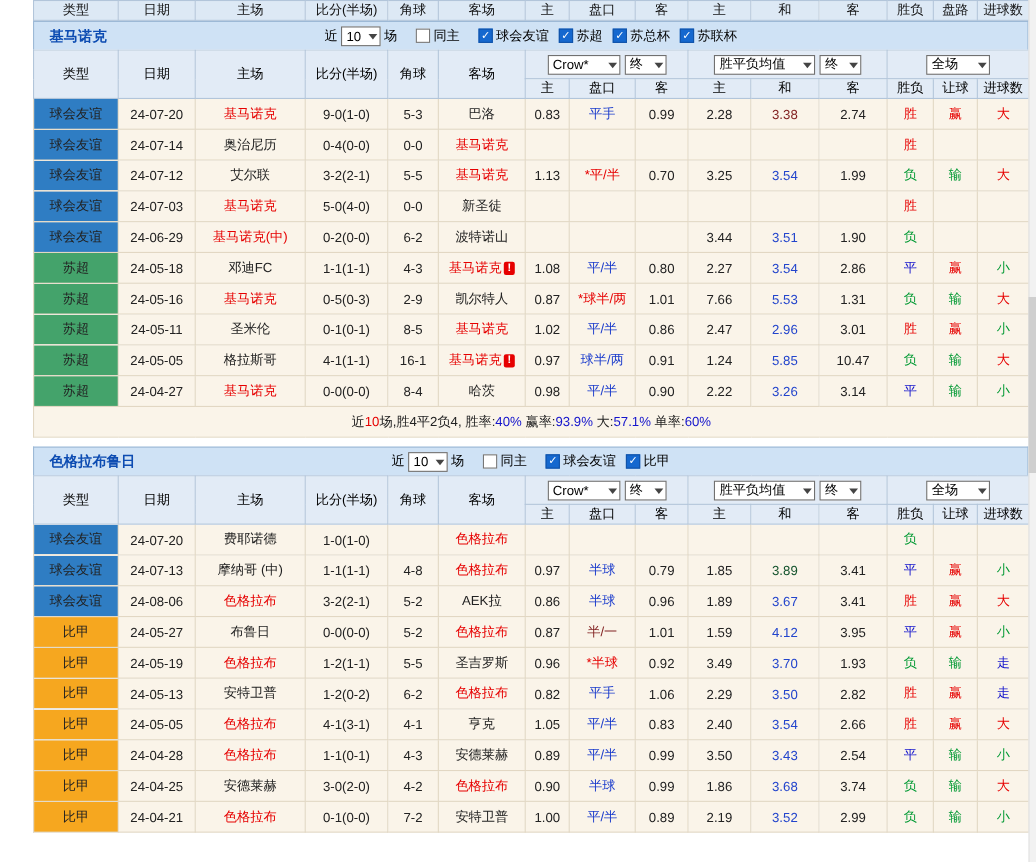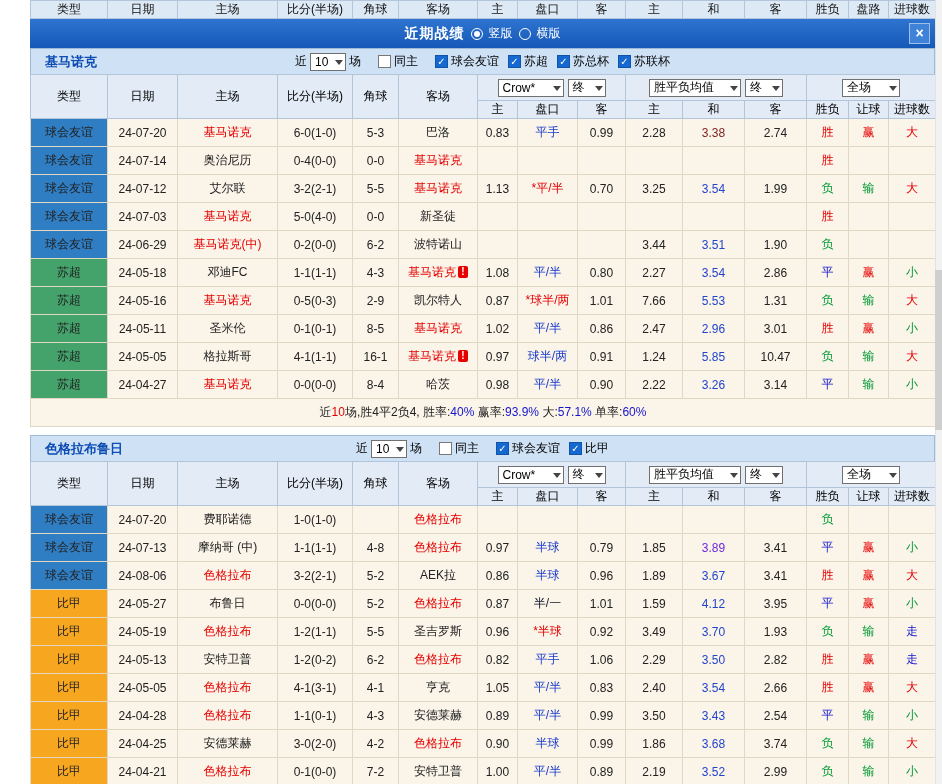--- a/index.html
+++ b/index.html
@@ -138,28 +138,20 @@
             <th class="strip-th">主</th>
             <th class="strip-th">和</th>
             <th class="strip-th">客</th>
             <th class="strip-th">胜负</th>
             <th class="strip-th">盘路</th>
             <th class="strip-th">进球数</th>
           </tr>
         </tbody>
     </table>
 
-    <div class="titlebar">
-      <span class="title-text">近期战绩</span>
-      <span class="radio checked"></span>
-      <span class="radio-label">竖版</span>
-      <span class="radio"></span>
-      <span class="radio-label">横版</span>
-      <span class="close-btn">×</span>
-    </div>
 
     <div id="sections-root">
         <div class="sec-header">
           <span class="team-name">基马诺克</span>
           <span class="filters">
             <span class="flabel">近</span>
             <span class="fselect" style="min-width: 36px;">
               <span class="fsel-label">10</span>
               <span class="fsel-arrow"></span>
             </span>
@@ -231,21 +223,21 @@
               <th class="hdr h2">胜负</th>
               <th class="hdr h2">让球</th>
               <th class="hdr h2">进球数</th>
             </tr>
           </thead>
           <tbody>
             <tr>
               <td class="type-cell" style="background: rgb(47, 125, 195);">球会友谊</td>
               <td>24-07-20</td>
               <td class="team-cell"><span style="color: rgb(230, 0, 0);">基马诺克</span></td>
-              <td class="score-cell">6-0(1-0)</td>
+              <td class="score-cell">9-0(1-0)</td>
               <td class="corner-cell">5-3</td>
               <td class="team-cell"><span>巴洛</span></td>
               <td class="num">0.83</td>
               <td style="color: rgb(26, 59, 204);">平手</td>
               <td class="num">0.99</td>
               <td class="num">2.28</td>
               <td class="num" style="color: #7f1d1d;">3.38</td>
               <td class="num">2.74</td>
               <td style="color: rgb(230, 0, 0);">胜</td>
               <td style="color: rgb(230, 0, 0);">赢</td>
@@ -506,21 +498,21 @@
               <td class="type-cell" style="background: rgb(47, 125, 195);">球会友谊</td>
               <td>24-07-13</td>
               <td class="team-cell"><span>摩纳哥 (中)</span></td>
               <td class="score-cell">1-1(1-1)</td>
               <td class="corner-cell">4-8</td>
               <td class="team-cell"><span style="color: rgb(230, 0, 0);">色格拉布</span></td>
               <td class="num">0.97</td>
               <td style="color: rgb(26, 59, 204);">半球</td>
               <td class="num">0.79</td>
               <td class="num">1.85</td>
-              <td class="num" style="color: #6d28d9;">3.89</td>
+              <td class="num" style="color: #14532d;">3.89</td>
               <td class="num">3.41</td>
               <td style="color: rgb(20, 20, 204);">平</td>
               <td style="color: rgb(230, 0, 0);">赢</td>
               <td style="color: rgb(0, 153, 51);">小</td>
             </tr>
             <tr>
               <td class="type-cell" style="background: rgb(47, 125, 195);">球会友谊</td>
               <td>24-08-06</td>
               <td class="team-cell"><span style="color: rgb(230, 0, 0);">色格拉布</span></td>
               <td class="score-cell">3-2(2-1)</td>
@@ -537,21 +529,21 @@
               <td style="color: rgb(230, 0, 0);">大</td>
             </tr>
             <tr>
               <td class="type-cell" style="background: rgb(246, 167, 31);">比甲</td>
               <td>24-05-27</td>
               <td class="team-cell"><span>布鲁日</span></td>
               <td class="score-cell">0-0(0-0)</td>
               <td class="corner-cell">5-2</td>
               <td class="team-cell"><span style="color: rgb(230, 0, 0);">色格拉布</span></td>
               <td class="num">0.87</td>
-              <td style="color: #0f172a;">半/一</td>
+              <td style="color: #7f1d1d;">半/一</td>
               <td class="num">1.01</td>
               <td class="num">1.59</td>
               <td class="num" style="color: rgb(34, 68, 204);">4.12</td>
               <td class="num">3.95</td>
               <td style="color: rgb(20, 20, 204);">平</td>
               <td style="color: rgb(230, 0, 0);">赢</td>
               <td style="color: rgb(0, 153, 51);">小</td>
             </tr>
             <tr>
               <td class="type-cell" style="background: rgb(246, 167, 31);">比甲</td>

